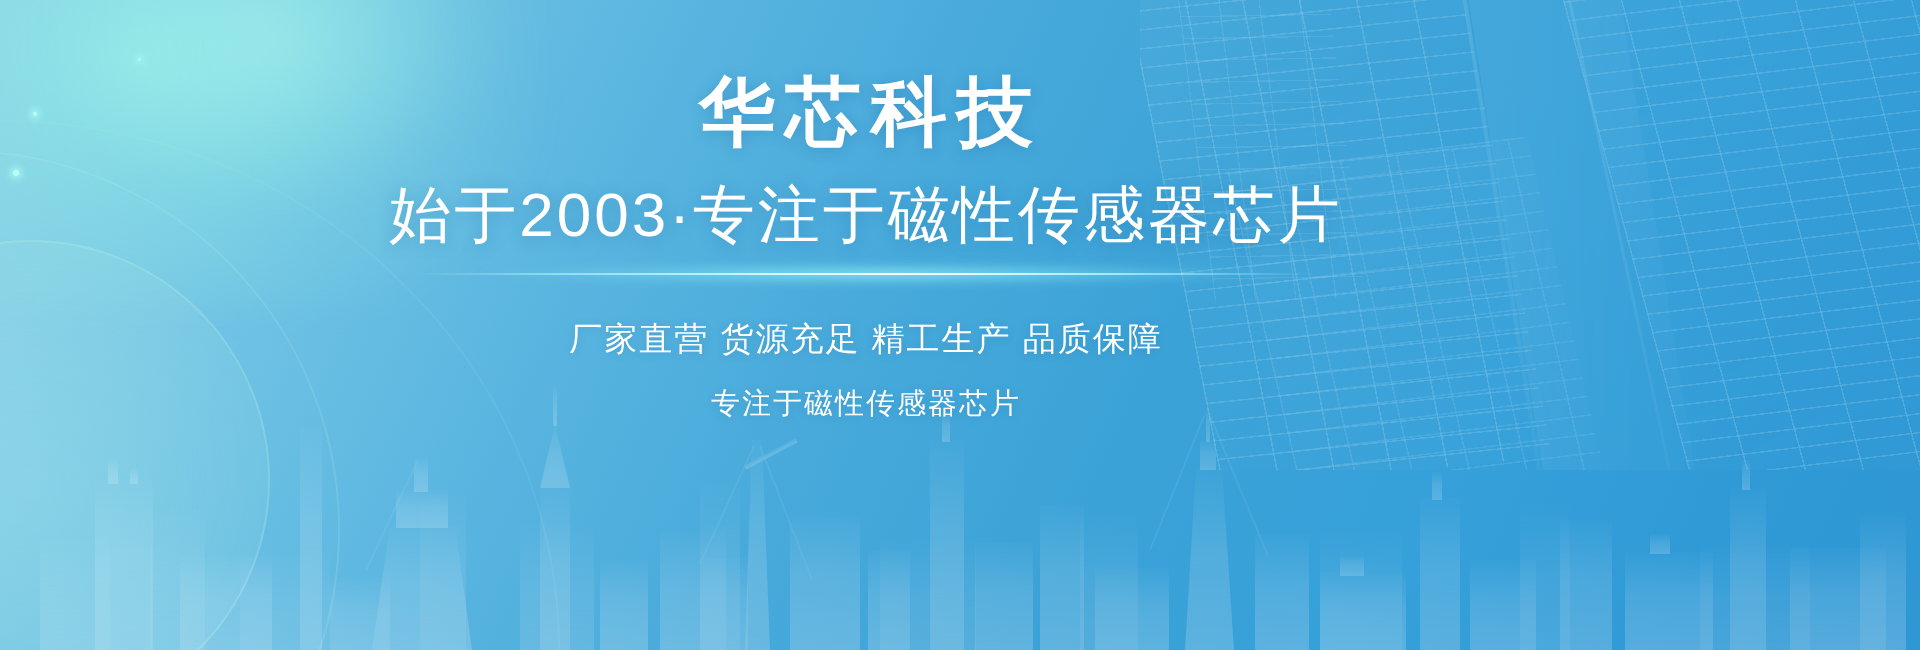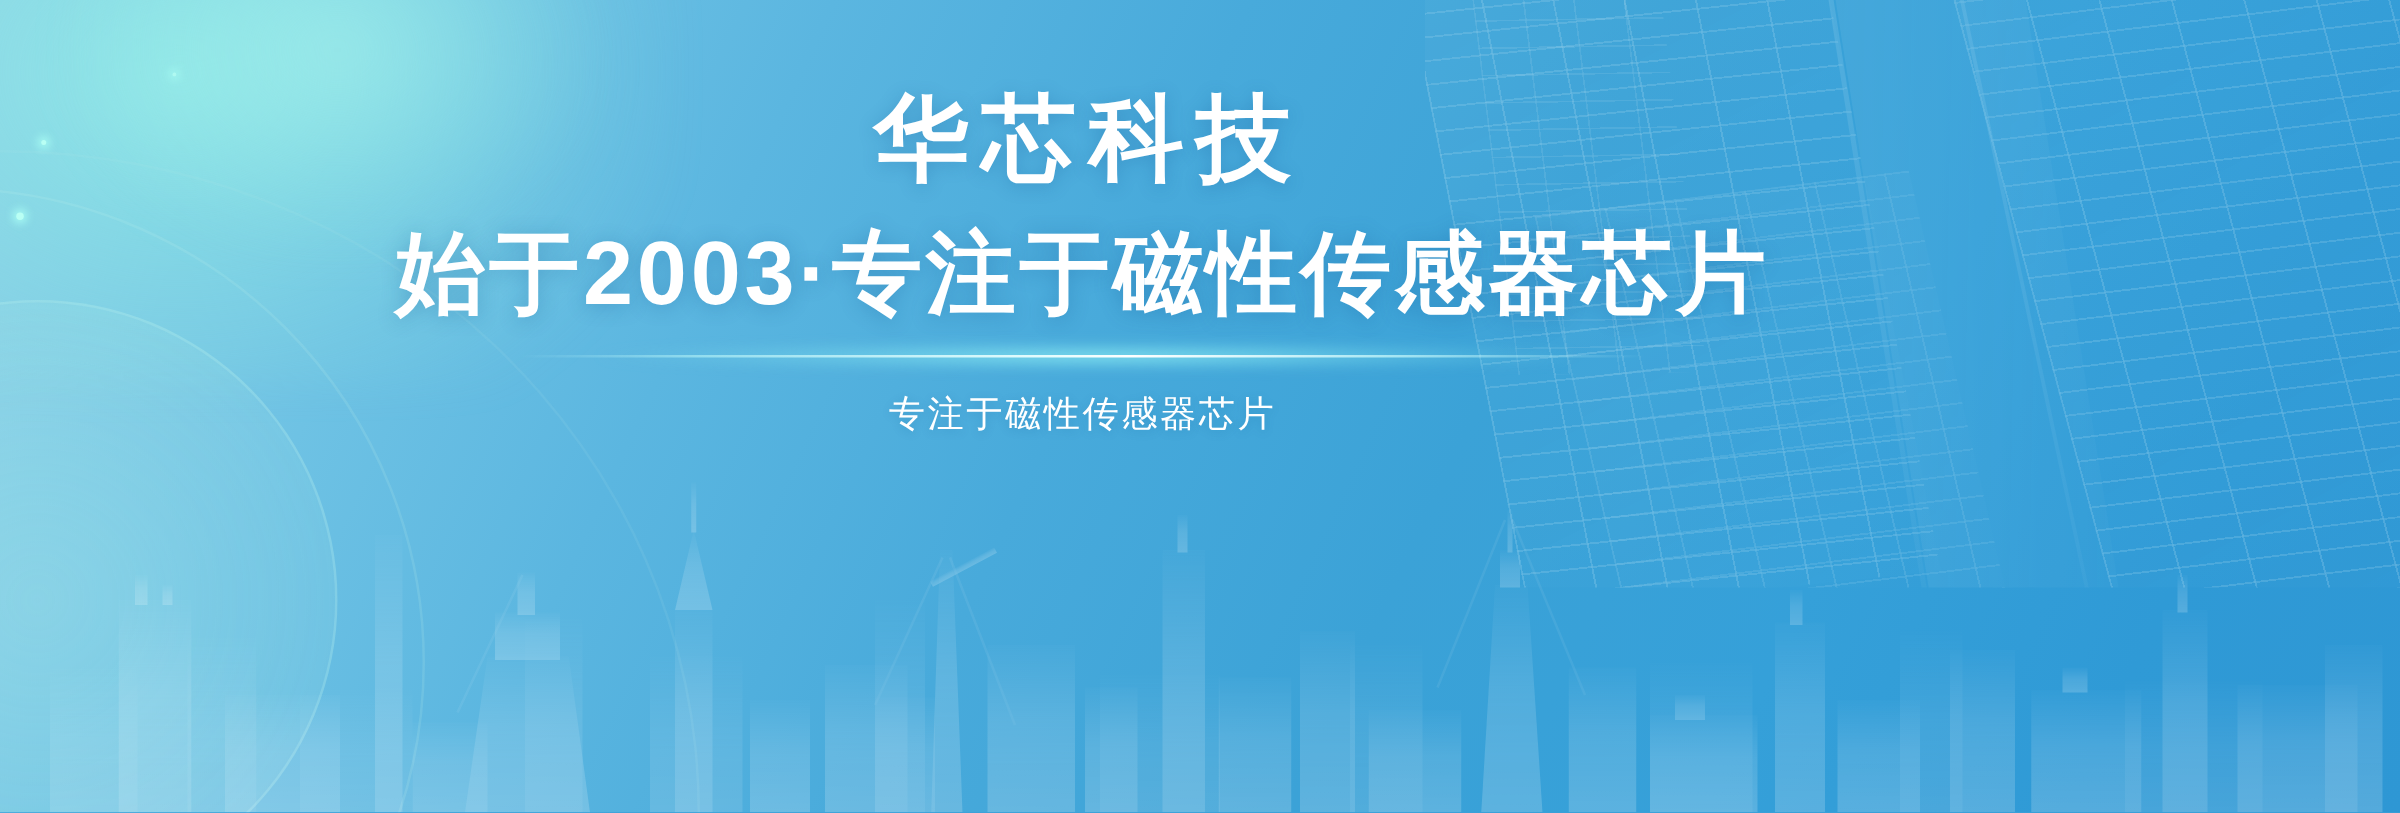--- a/index.html
+++ b/index.html
@@ -151,22 +151,22 @@
     font-weight:bold;
     color:#ffffff;
     letter-spacing:10px;
     text-indent:10px;
     line-height:1;
     text-shadow:0 2px 14px rgba(20,90,150,.28);
   }
 
   .subtitle {
     margin-top:32px;
-    font-size:72px;
-    font-weight:bold;
+    font-size:62px;
+    font-weight:normal;
     color:#ffffff;
     letter-spacing:3px;
     line-height:1.05;
     text-shadow:0 2px 16px rgba(20,90,150,.30);
   }
 
   .divider {
     position:relative;
     margin-top:22px;
     width:900px; height:10px;
@@ -331,17 +331,18 @@
   <div class="content">
     <div class="title">华芯科技</div>
 
     <div class="subtitle">始于2003·专注于磁性传感器芯片</div>
 
     <div class="divider">
       <div class="halo"></div>
       <div class="line"></div>
     </div>
 
+    <div class="tagline1">厂家直营 货源充足 精工生产 品质保障</div>
 
     <div class="tagline2">专注于磁性传感器芯片</div>
   </div>
 
 </div>
 
 </body></html>

